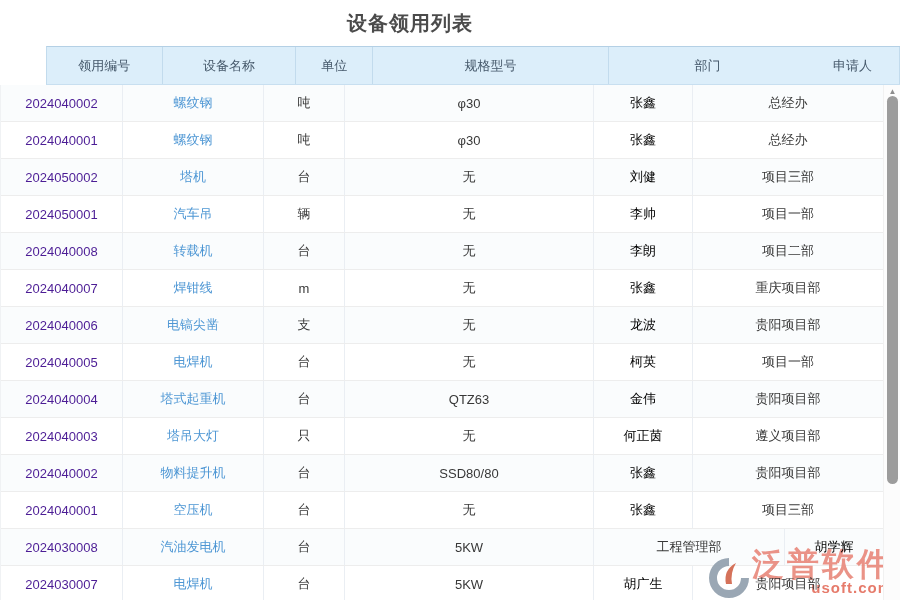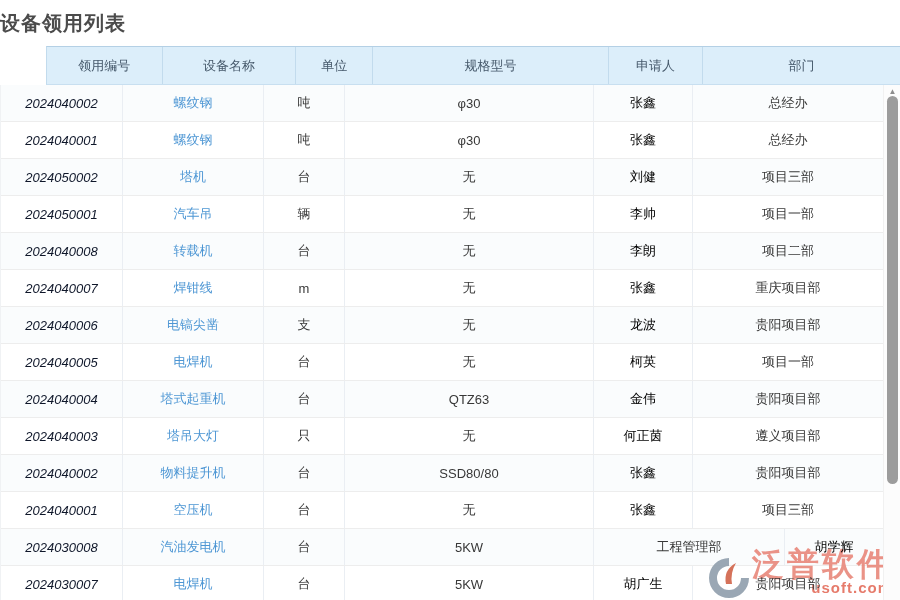--- a/index.html
+++ b/index.html
@@ -4,21 +4,21 @@
 <style>
   html, body { margin: 0; padding: 0; }
   body {
     width: 900px; height: 600px; overflow: hidden;
     background: #ffffff;
     font-family: "Liberation Sans", "DejaVu Sans", sans-serif;
     position: relative;
   }
   .page-title {
     margin: 0; width: 820px; height: 46px; line-height: 46px;
-    font-size: 20px; font-weight: bold; color: #4b4b4b;
+    text-align: center; font-size: 20px; font-weight: bold; color: #4b4b4b;
     letter-spacing: 1px;
   }
   .grid { position: absolute; top: 46px; left: 0; width: 900px; height: 554px; }
   .thead {
     display: flex; height: 39px; box-sizing: border-box;
     background: #dceefa;
     border-top: 1px solid #b4d0e5;
     border-bottom: 1px solid #c8dff0;
     border-left: 1px solid #c2dbed;
     margin-left: 46px;
@@ -42,21 +42,21 @@
     display: flex; width: 883px; height: 37px; box-sizing: border-box;
     border-bottom: 1px solid #ededed; background: #ffffff;
   }
   .row.odd { background: #fafcfd; }
   .cell {
     display: flex; align-items: center; justify-content: center;
     box-sizing: border-box; border-right: 1px solid #eaeef3;
     font-size: 13px; color: #383838; overflow: hidden; white-space: nowrap;
   }
   .cell span { position: relative; z-index: 2; }
-  .cell.c0 { width: 122px; color: #0f172a; font-style: italic; }
+  .cell.c0 { width: 122px; color: #4c1d95; }
   .cell.c1 { width: 141px; color: #4d96d4; }
   .cell.c2 { width: 81px; }
   .cell.c3 { width: 249px; }
   .cell.c4 { width: 99px; color: #000000; }
   .cell.c5 { width: 191px; }
   
   .scrollbar {
     position: absolute; right: 0; top: 0; width: 17px; height: 515px;
     background: #fcfcfc; border-left: 1px solid #f1f1f1; box-sizing: border-box;
     z-index: 3;
@@ -90,22 +90,22 @@
 <body>
 
 <h1 class="page-title">设备领用列表</h1>
 
 <div class="grid">
   <div class="thead">
     <div class="th h0">领用编号</div>
     <div class="th h1">设备名称</div>
     <div class="th h2">单位</div>
     <div class="th h3">规格型号</div>
+    <div class="th h5">部门</div>
     <div class="th h4">申请人</div>
-    <div class="th h5">部门</div>
   </div>
 
   <div class="tbody" id="tbody">
 
     <div class="row odd">
         <div class="cell c0">
           <span>2024040002</span>
         </div>
         <div class="cell c1">
           <span>螺纹钢</span>

